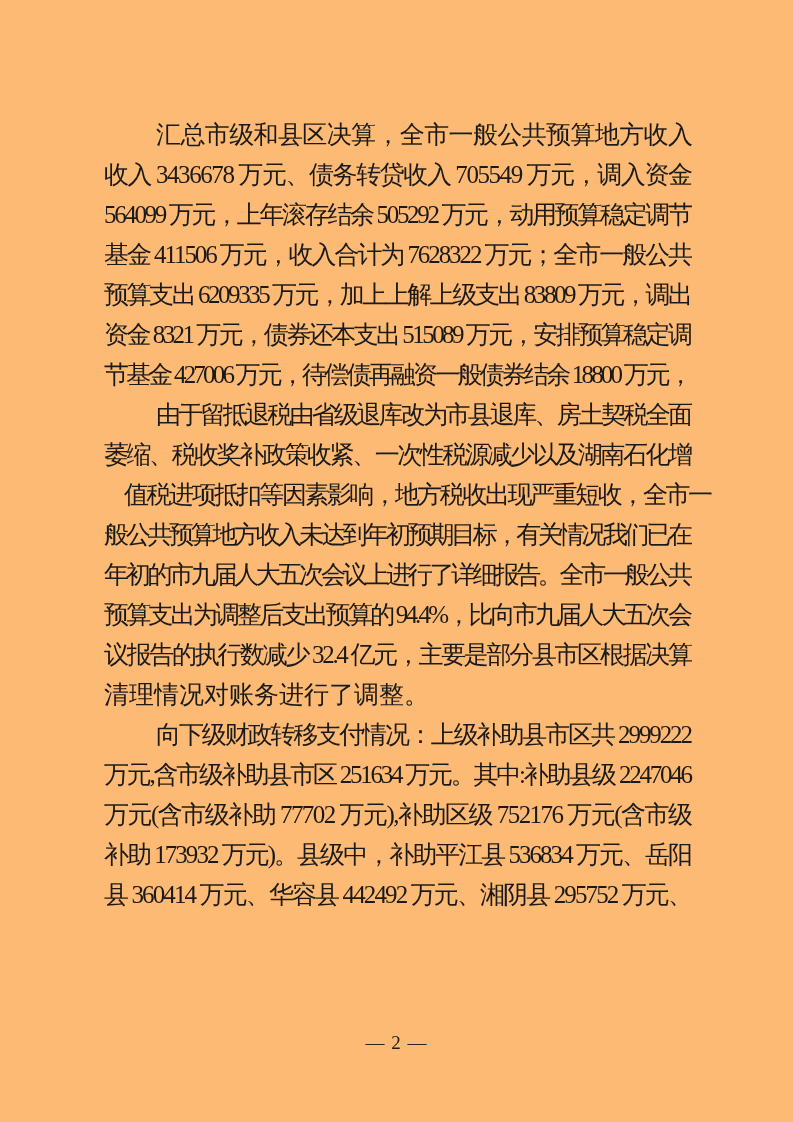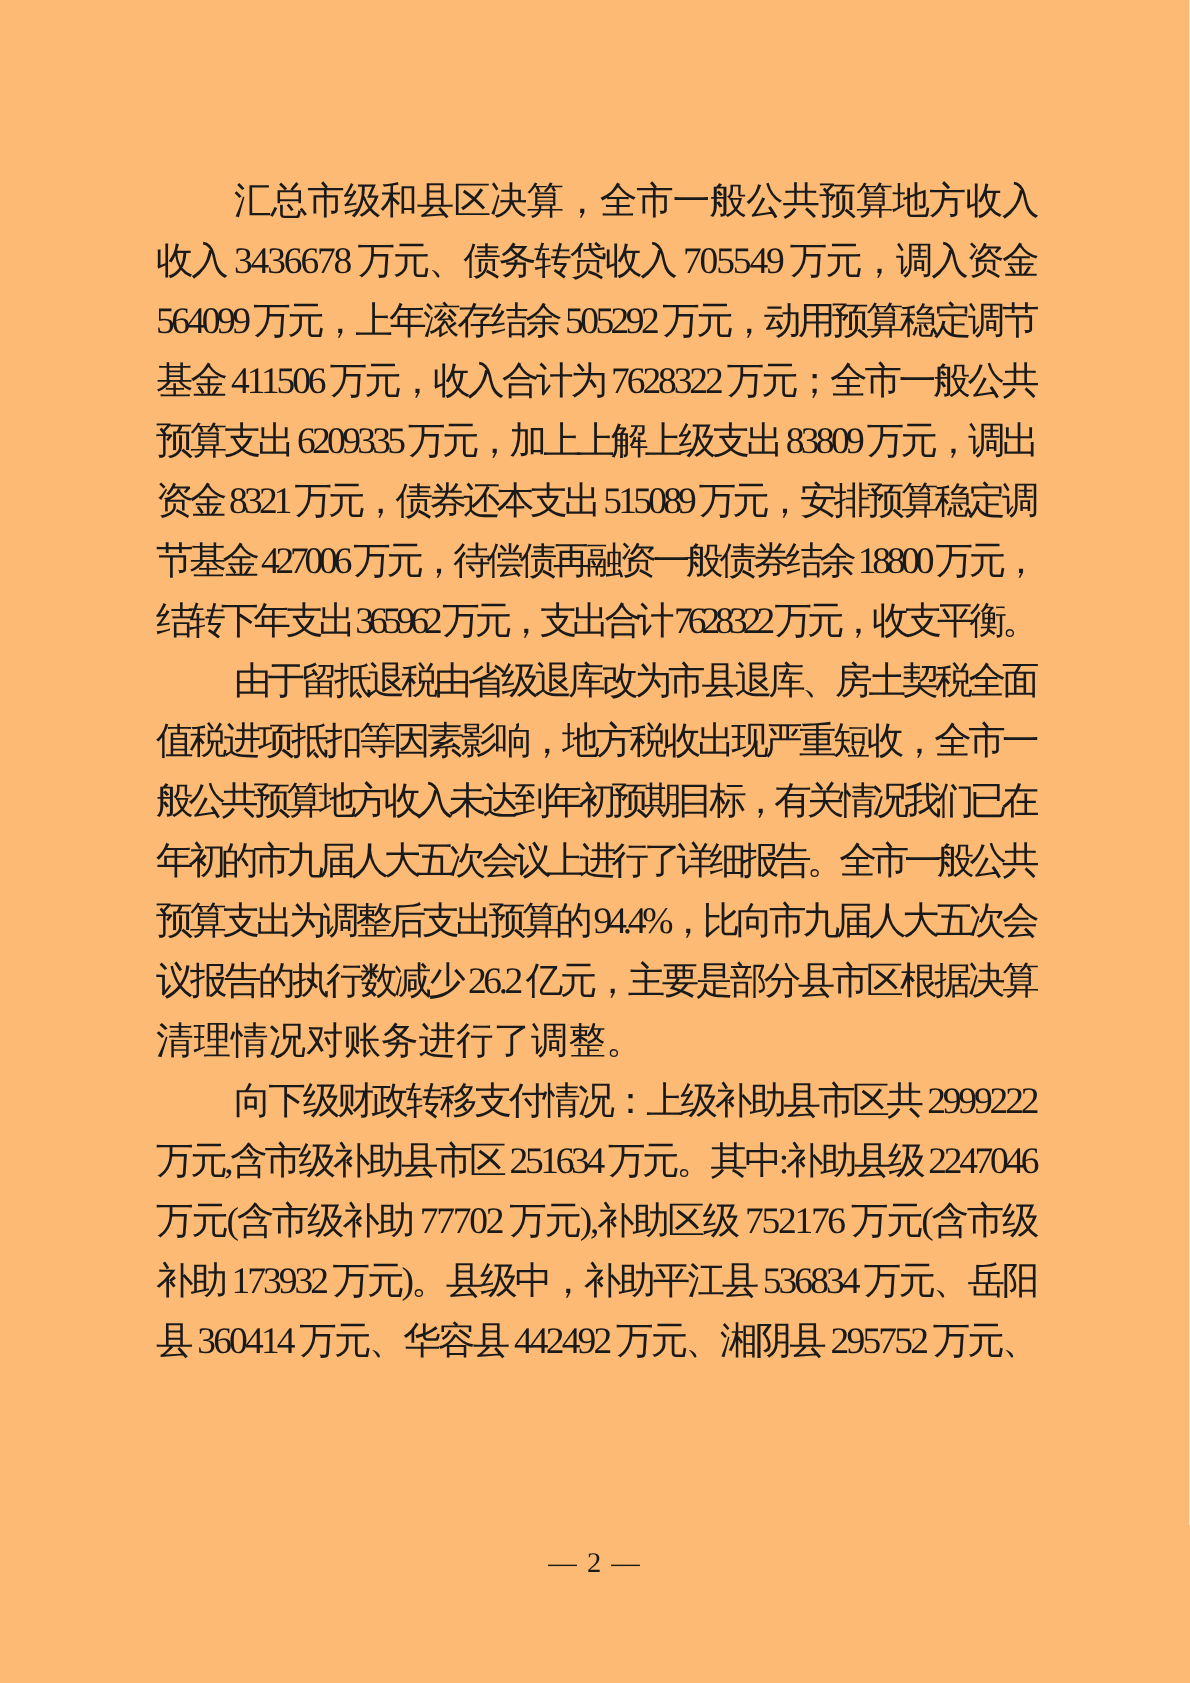--- a/index.html
+++ b/index.html
@@ -55,29 +55,29 @@
 <div class="page">
   <div class="content">
       <div class="paragraph">
         <div class="line indent"><span style="letter-spacing: -0.619px;">汇总市级和县区决算，全市一般公共预算地方收入</span></div>
         <div class="line"><span style="letter-spacing: -1.426px;">收入 3436678 万元、债务转贷收入 705549 万元，调入资金</span></div>
         <div class="line"><span style="letter-spacing: -2.346px;">564099 万元，上年滚存结余 505292 万元，动用预算稳定调节</span></div>
         <div class="line"><span style="letter-spacing: -2.074px;">基金 411506 万元，收入合计为 7628322 万元；全市一般公共</span></div>
         <div class="line"><span style="letter-spacing: -2.457px; margin-top: 44px;">预算支出 6209335 万元，加上上解上级支出 83809 万元，调出</span></div>
         <div class="line"><span style="letter-spacing: -2.529px;">资金 8321 万元，债券还本支出 515089 万元，安排预算稳定调</span></div>
         <div class="line"><span style="letter-spacing: -2.814px;">节基金 427006 万元，待偿债再融资一般债券结余 18800 万元，</span></div>
-        <div class="line"><span style="letter-spacing: -3.338px;">结转下年支出 365962 万元，支出合计 7628322 万元，收支平衡。</span></div>
       </div>
       <div class="paragraph">
         <div class="line indent"><span style="letter-spacing: -2.739px;">由于留抵退税由省级退库改为市县退库、房土契税全面</span></div>
-        <div class="line"><span style="letter-spacing: -2.44px;">值税进项抵扣等因素影响，地方税收出现严重短收，全市一</span></div>
+        <div class="line"><span style="letter-spacing: -2.44px;">萎缩、税收奖补政策收紧、一次性税源减少以及湖南石化增</span></div>
+        <div class="line"><span style="letter-spacing: -2.44px; margin-left: 20px;">值税进项抵扣等因素影响，地方税收出现严重短收，全市一</span></div>
         <div class="line"><span style="letter-spacing: -3.308px; margin-top: 16px;">般公共预算地方收入未达到年初预期目标，有关情况我们已在</span></div>
         <div class="line"><span style="letter-spacing: -3.308px;">年初的市九届人大五次会议上进行了详细报告。全市一般公共</span></div>
         <div class="line"><span style="letter-spacing: -2.822px;">预算支出为调整后支出预算的 94.4%，比向市九届人大五次会</span></div>
-        <div class="line"><span style="letter-spacing: -2.319px;">议报告的执行数减少 26.2 亿元，主要是部分县市区根据决算</span></div>
+        <div class="line"><span style="letter-spacing: -2.319px;">议报告的执行数减少 32.4 亿元，主要是部分县市区根据决算</span></div>
         <div class="line"><span>清理情况对账务进行了调整。</span></div>
       </div>
       <div class="paragraph">
         <div class="line indent"><span style="letter-spacing: -2.102px;">向下级财政转移支付情况：上级补助县市区共 2999222</span></div>
         <div class="line"><span style="letter-spacing: -2.235px;">万元,含市级补助县市区 251634 万元。其中:补助县级 2247046</span></div>
         <div class="line"><span style="letter-spacing: -1.52px;">万元(含市级补助 77702 万元),补助区级 752176 万元(含市级</span></div>
         <div class="line"><span style="letter-spacing: -1.981px;">补助 173932 万元)。县级中，补助平江县 536834 万元、岳阳</span></div>
         <div class="line"><span style="letter-spacing: -1.885px;">县 360414 万元、华容县 442492 万元、湘阴县 295752 万元、</span></div>
       </div>
     </div>

